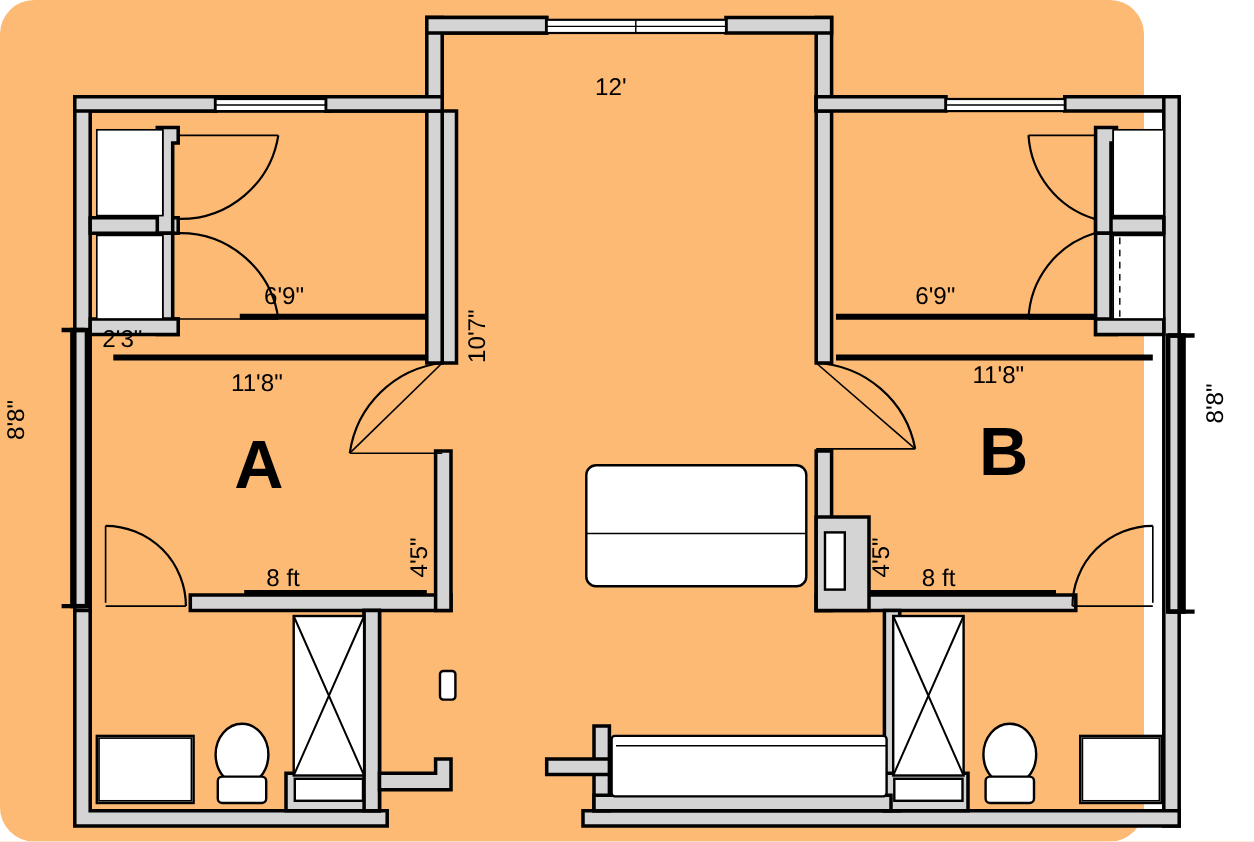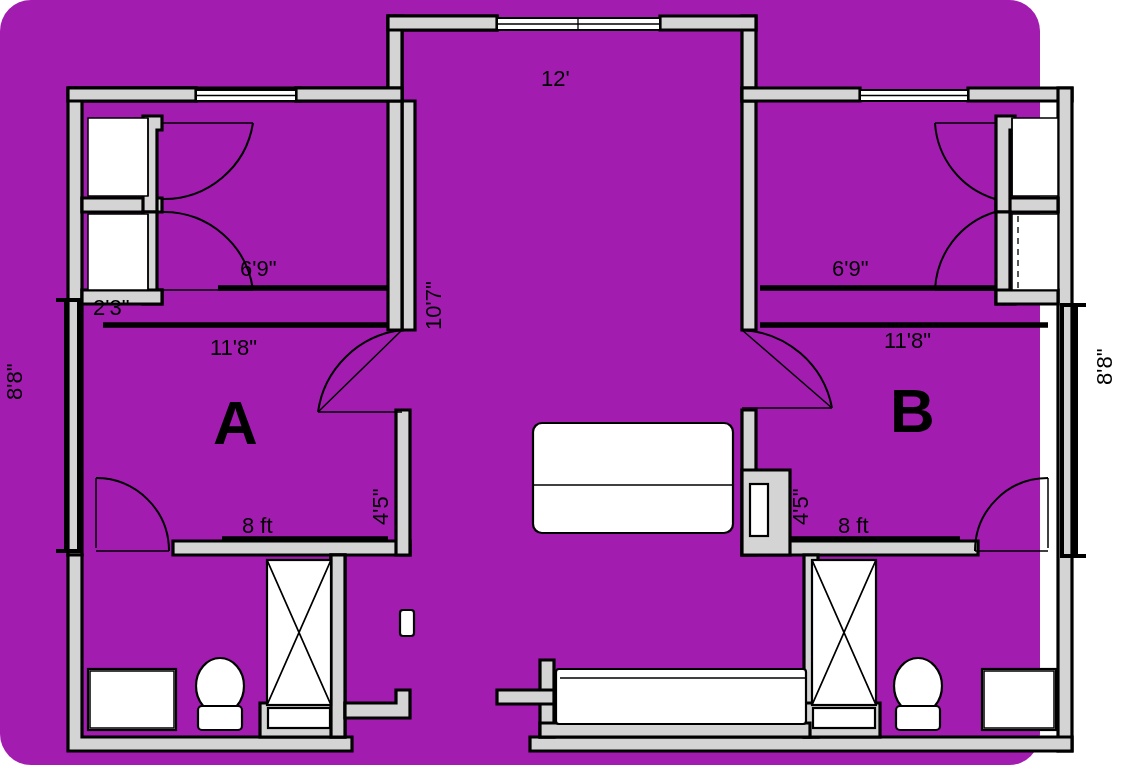--- a/index.html
+++ b/index.html
@@ -10,21 +10,21 @@
   body {
     width: 1140px;
     height: 765px;
     font-family: "Liberation Sans", sans-serif;
     overflow: hidden;
   }
   #plan-root {
     position: relative;
     width: 1040px;
     height: 765px;
-    background: #a21caf;
+    background: #fdba74;
     border-radius: 31px;
   }
   svg#floorplan {
     display: block;
     width: 1140px;
     height: 765px;
   }
   .wall-fill { fill: #d4d4d4; stroke: #000000; stroke-width: 3.2; stroke-linejoin: miter; }
   .thin { fill: none; stroke: #000000; stroke-width: 1.6; }
   .thin-light { fill: none; stroke: #000000; stroke-width: 1.3; }

